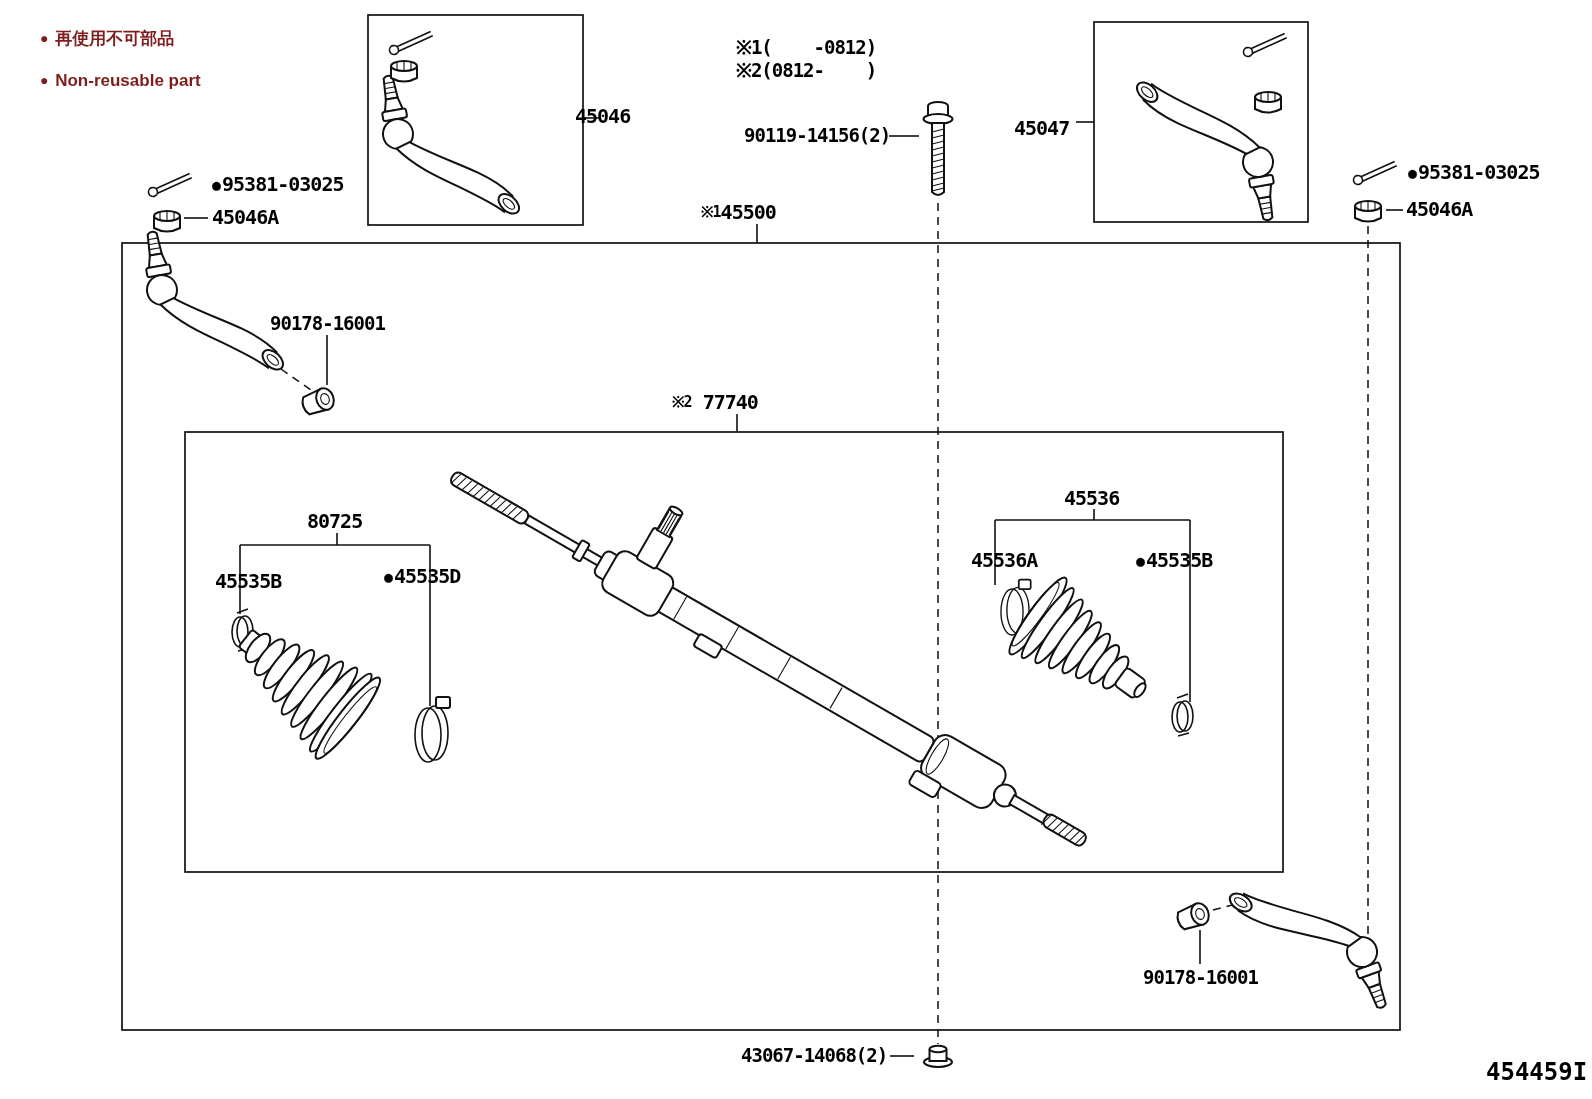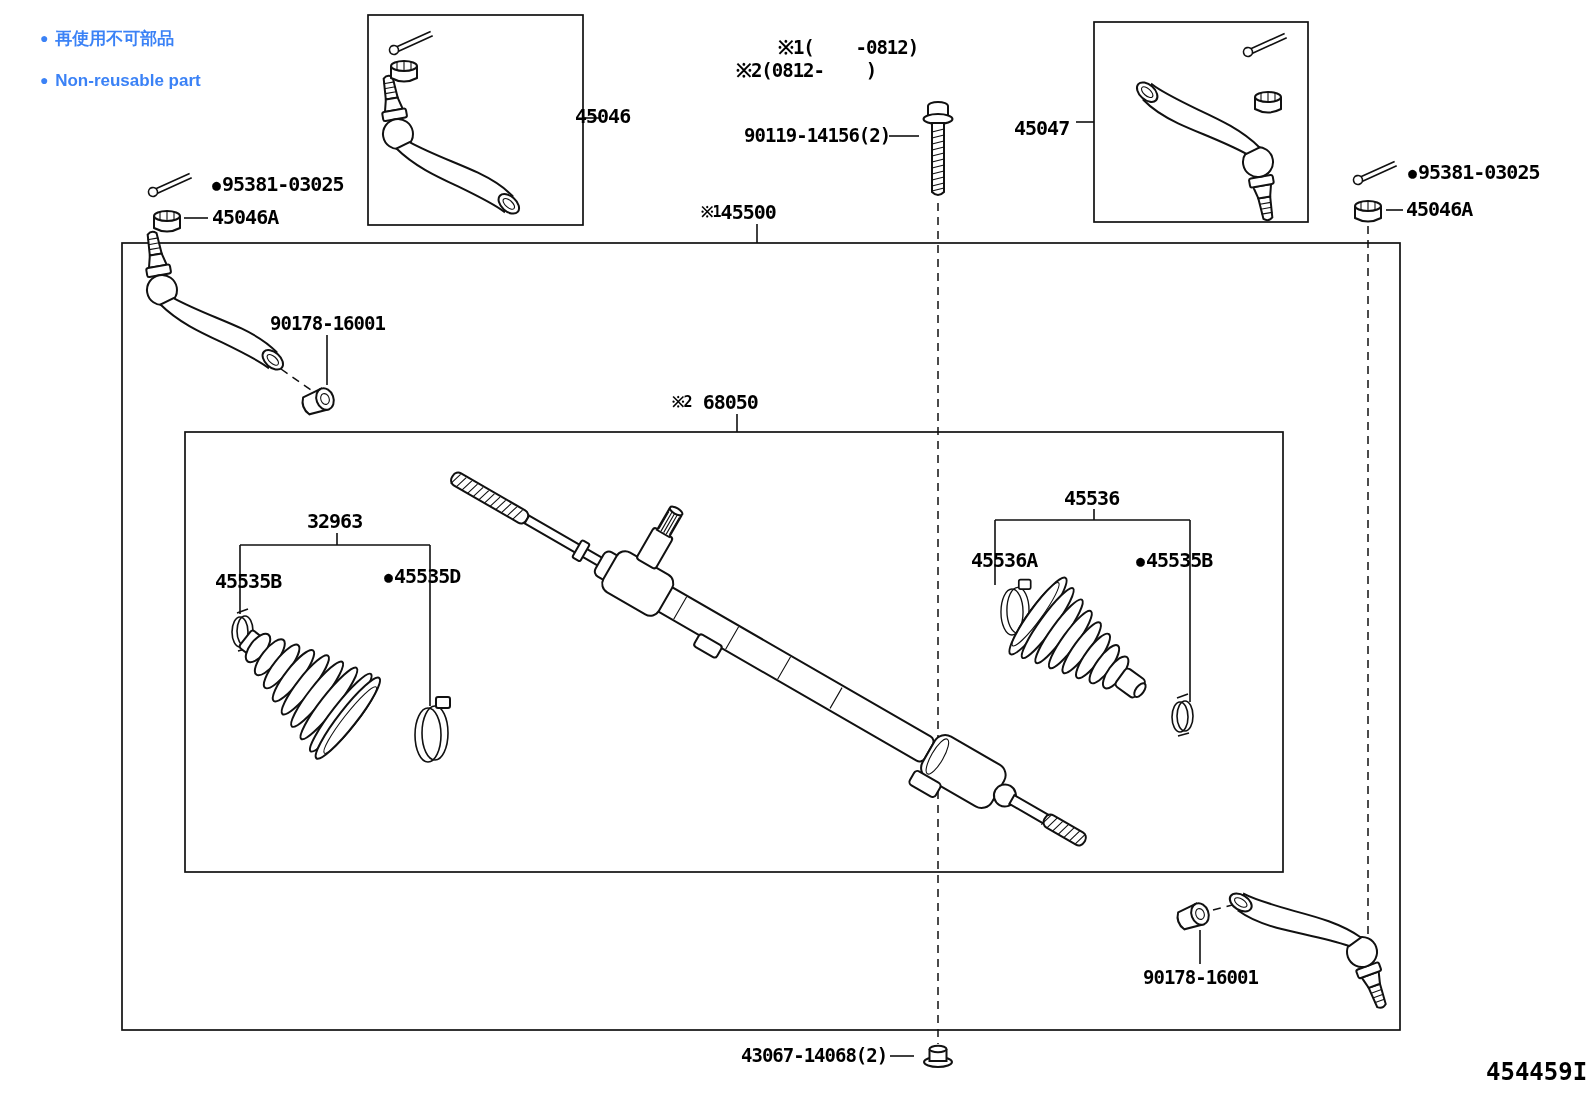--- a/index.html
+++ b/index.html
@@ -13,21 +13,21 @@
   .lbl {
     position:absolute; font-weight:700; font-size:20px; letter-spacing:-1px;
     white-space:pre; line-height:1; color:#000;
   }
   .s19 { font-size:19px; }
   .s18 { font-size:24px; }
   .pre { font-size:15px; vertical-align:2px; letter-spacing:-1px; }
   .blt { font-size:15px; vertical-align:1px; margin-right:2px; }
   .legend-line {
     position:absolute; font-family:"Liberation Sans","DejaVu Sans",sans-serif;
-    font-size:17px; font-weight:600; white-space:pre; line-height:1; color:#3b82f6;
+    font-size:17px; font-weight:600; white-space:pre; line-height:1; color:#7f1d1d;
   }
   .legend-line .blt { font-size:14px; }
   
   .o  { fill:#fff; stroke:#111; stroke-width:2; }
   .l  { fill:none; stroke:#111; stroke-width:1.6; }
   .t  { fill:none; stroke:#111; stroke-width:1.1; }
   .bx { fill:none; stroke:#111; stroke-width:1.7; }
   .d  { fill:none; stroke:#111; stroke-width:1.5; stroke-dasharray:8 6; }
 </style>
 </head>
@@ -185,39 +185,39 @@
       <circle class="o" cx="1090" cy="478" r="11"></circle>
       <rect class="o" x="1098" y="473" width="40" height="10"></rect>
       <rect class="o" x="1136" y="471" width="46" height="14" rx="6"></rect>
       <path class="t" d="M1140,471.5 L1136,485 M1146.5,471.5 L1142.5,485 M1153,471.5 L1149,485 M1159.5,471.5 L1155.5,485 M1166,471.5 L1162,485 M1172.5,471.5 L1168.5,485 M1179,471.5 L1175,485"></path>
     </g>
   </svg>
 
   <div class="legend-line" style="left:40px; top:30px;"><span class="blt">●</span> <span>再使用不可部品</span></div>
   <div class="legend-line" style="left:40px; top:72px;"><span class="blt">●</span> <span>Non-reusable part</span></div>
 
-  <div class="lbl s19" style="left:778px; top:38px;">※1(    -0812)</div>
+  <div class="lbl s19" style="left:736px; top:38px;">※1(    -0812)</div>
   <div class="lbl s19" style="left:736px; top:61px;">※2(0812-    )</div>
 
   <div class="lbl" style="left:575px; top:106px;">45046</div>
   <div class="lbl" style="left:1014px; top:118px;">45047</div>
   <div class="lbl s19" style="left:744px; top:126px;">90119-14156(2)</div>
 
   <div class="lbl" style="left:212px; top:174px;"><span class="blt">●</span><span>95381-03025</span></div>
   <div class="lbl" style="left:212px; top:207px;">45046A</div>
 
   <div class="lbl" style="left:1408px; top:162px;"><span class="blt">●</span><span>95381-03025</span></div>
   <div class="lbl" style="left:1406px; top:199px;">45046A</div>
 
   <div class="lbl" style="left:701px; top:202px;"><span class="pre">※1</span><span>45500</span></div>
-  <div class="lbl" style="left:672px; top:392px;"><span class="pre">※2</span> <span>68050</span></div>
+  <div class="lbl" style="left:672px; top:392px;"><span class="pre">※2</span> <span>77740</span></div>
 
   <div class="lbl s19" style="left:270px; top:314px;">90178-16001</div>
 
-  <div class="lbl" style="left:307px; top:511px;">32963</div>
+  <div class="lbl" style="left:307px; top:511px;">80725</div>
   <div class="lbl" style="left:215px; top:571px;">45535B</div>
   <div class="lbl" style="left:384px; top:566px;"><span class="blt">●</span><span>45535D</span></div>
 
   <div class="lbl" style="left:1064px; top:488px;">45536</div>
   <div class="lbl" style="left:971px; top:550px;">45536A</div>
   <div class="lbl" style="left:1136px; top:550px;"><span class="blt">●</span><span>45535B</span></div>
 
   <div class="lbl s19" style="left:1143px; top:968px;">90178-16001</div>
   <div class="lbl s19" style="left:741px; top:1046px;">43067-14068(2)</div>
 

